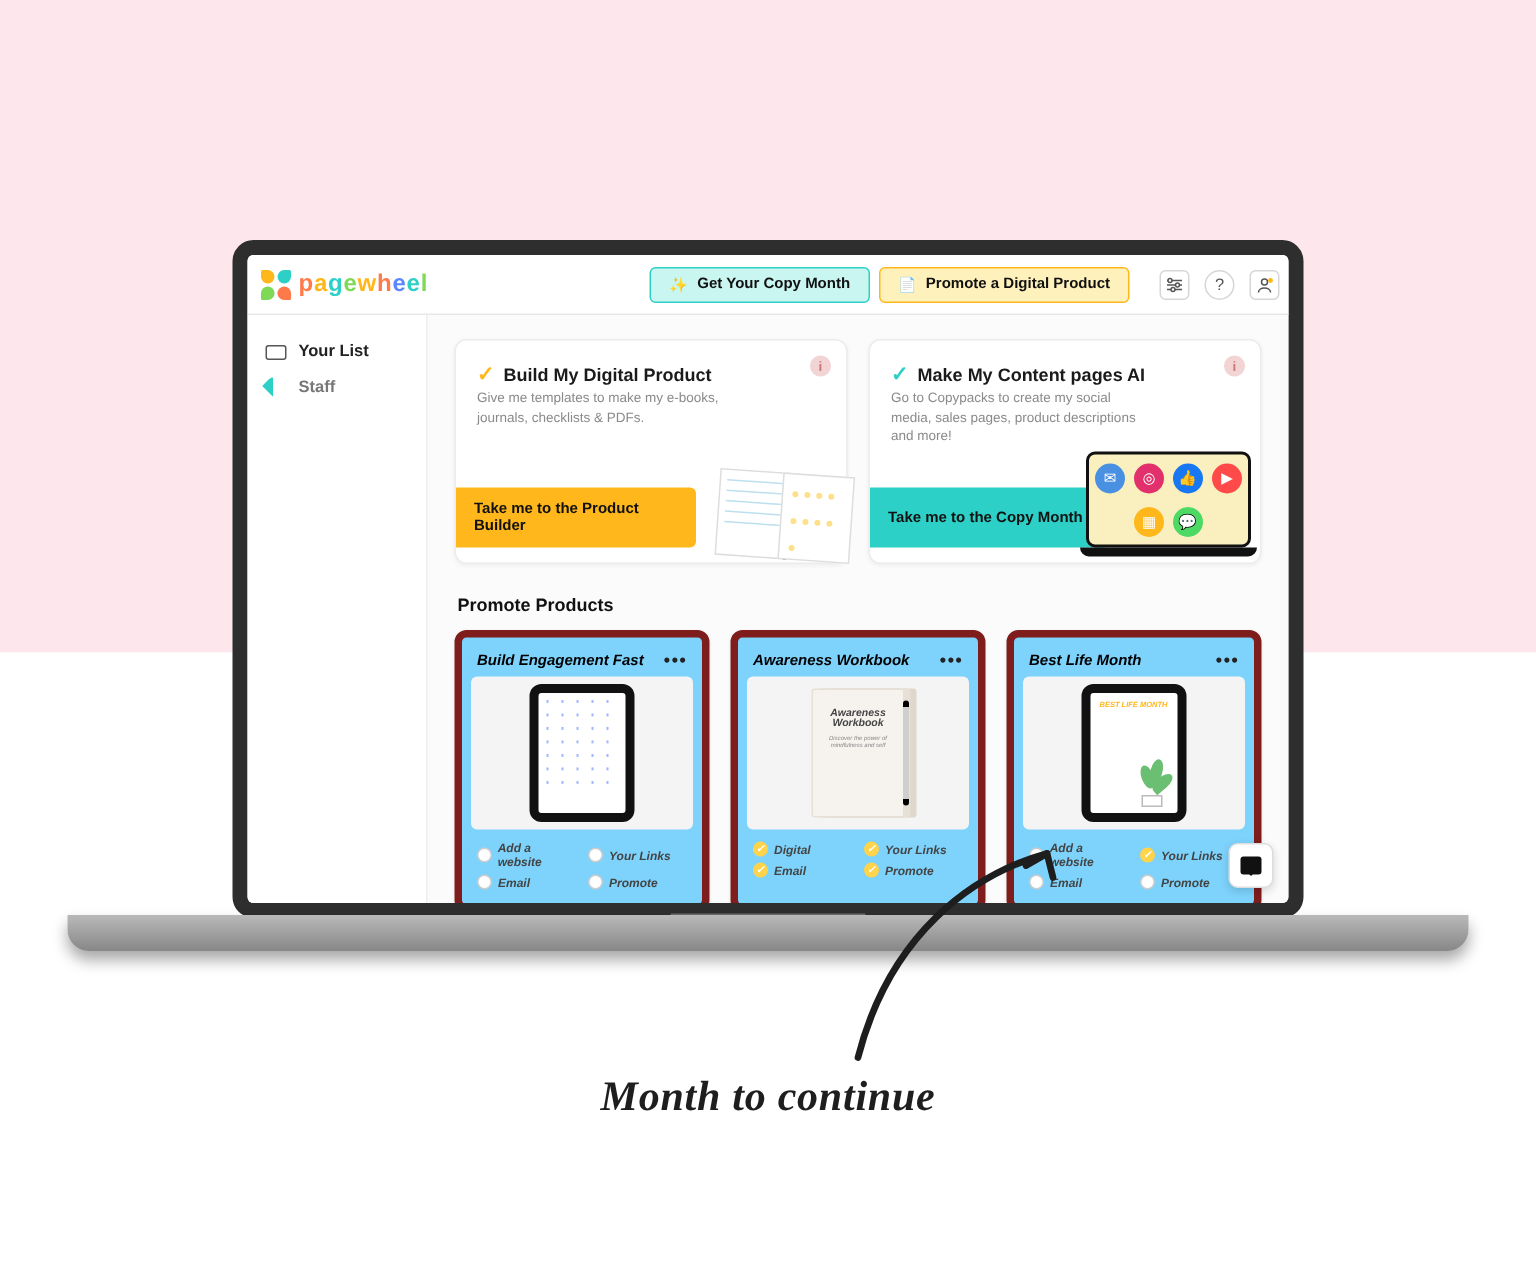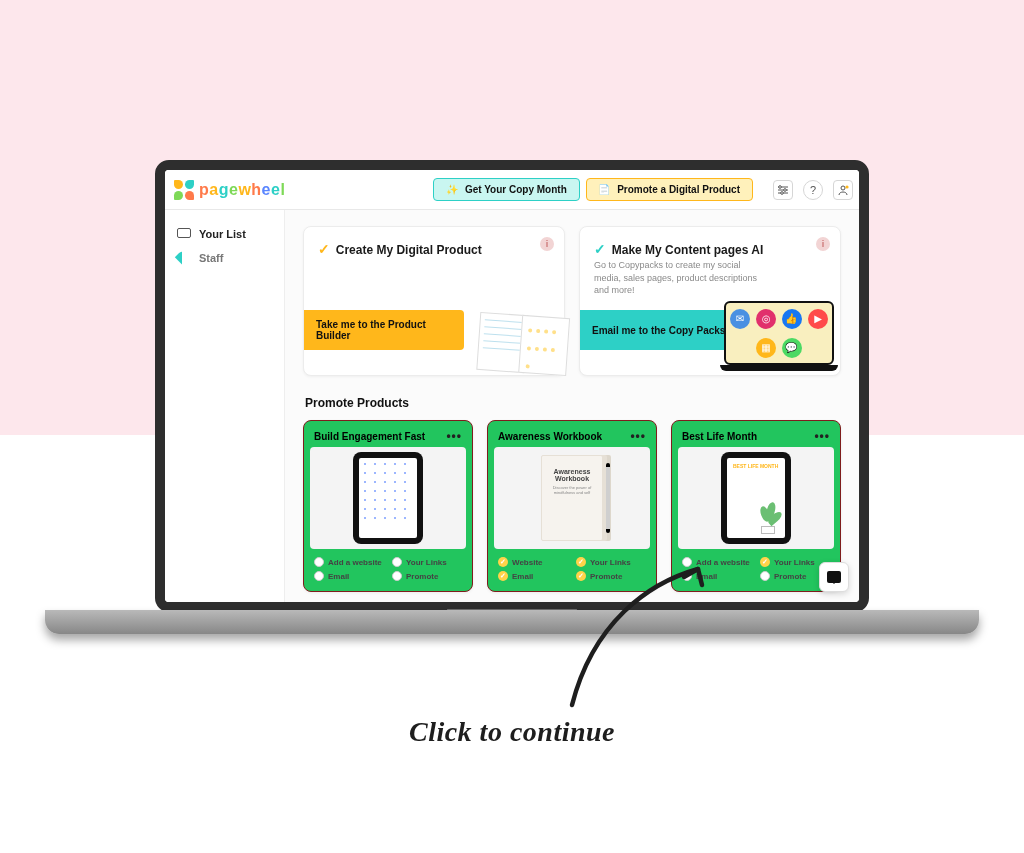--- a/index.html
+++ b/index.html
@@ -30,57 +30,57 @@
 
   .hbtn { margin-left:auto; display:flex; align-items:center; gap:6px; }
   .pill { display:inline-flex; align-items:center; gap:6px; padding:5px 12px; font-size:10px; font-weight:700; border-radius:4px; cursor:pointer; }
   .pill.teal { background:#c9f6f1; border:1px solid #2dd0c6; color:#111; }
   .pill.yellow { background:#fff1bb; border:1px solid #ffb71b; color:#111; }
   .toolbar-icons { display:flex; align-items:center; gap:10px; margin-left:14px; }
   .tic { width:20px; height:20px; border:1px solid #d6d6d6; border-radius:4px; display:flex; align-items:center; justify-content:center; font-size:11px; color:#555; background:#fff; }
 
   
   .sidebar { position:absolute; left:0; top:40px; width:120px; height:392px; background:#fff; border-right:1px solid #eee; padding:12px 8px; }
-  .sitem { display:flex; align-items:flex-start; gap:8px; font-size:11px; font-weight:700; color:#222; padding:6px 4px; border-radius:4px; cursor:pointer; }
+  .sitem { display:flex; align-items:flex-end; gap:8px; font-size:11px; font-weight:700; color:#222; padding:6px 4px; border-radius:4px; cursor:pointer; }
   .sitem.inactive { color:#777; font-weight:600; }
   .sitem .ic { width:14px; height:10px; border:1px solid #555; border-radius:2px; display:inline-block; position:relative; }
   .rocket { width:14px; height:12px; display:inline-block; background:linear-gradient(45deg,#2dd0c6 40%,#fff 40%); border-radius:50% 50% 0 0; transform:rotate(45deg);}
 
   
   .main { position:absolute; left:120px; top:40px; width:574px; height:392px; padding:16px 18px 0 18px; overflow:hidden; }
   .cards { display:flex; gap:14px; }
   .card { position:relative; flex:1; height:150px; background:#fff; border:1px solid #ececec; border-radius:8px; box-shadow:0 1px 3px rgba(0,0,0,.05); padding:14px 14px 0 14px; }
   .card h3 { font-size:12px; font-weight:800; color:#1a1a1a; }
   .card p { font-size:9px; color:#8a8a8a; line-height:1.4; margin-top:2px; width:170px;}
   .check { display:inline-block; margin-right:6px; font-size:14px; font-weight:900; }
   .check.y{color:#ffb71b}.check.t{color:#2dd0c6}
   .info { position:absolute; right:10px; top:10px; width:14px; height:14px; border-radius:50%; background:#f2d4d4; color:#c77; font-size:9px; display:flex; align-items:center; justify-content:center; font-weight:700;}
 
-  .cta { position:absolute; left:0; bottom:25px; width:160px; height:40px; padding:6px 12px; font-size:10px; font-weight:800; color:#111; display:flex; align-items:center; border-radius:0 4px 4px 0; }
+  .cta { position:absolute; left:0; bottom:10px; width:160px; height:40px; padding:6px 12px; font-size:10px; font-weight:800; color:#111; display:flex; align-items:center; border-radius:0 4px 4px 0; }
   .cta.y{ background:#ffb71b; }
   .cta.t{ background:#2dd0c6; }
 
   
   .notebook { position:absolute; right:-4px; bottom:-4px; width:90px; height:64px; transform:rotate(4deg); }
   .page { position:absolute; width:48px; height:58px; background:#fff; border:1px solid #ddd; }
   .page.l{ left:0; }
   .page.r{ right:0; }
   .page .hline { height:5px; border-bottom:1px solid #bde0ee; margin:2px 4px; }
   .page .dot { width:4px; height:4px; background:#ffe08a; display:inline-block; margin:2px; border-radius:50%;}
   .binding{position:absolute; left:44px; width:4px; height:58px; background:repeating-linear-gradient(#000 0 2px,transparent 2px 4px);}
 
   .laptop-mini { position:absolute; right:6px; bottom:2px; width:110px; height:72px; }
   .lm-screen { width:110px; height:64px; background:#f9efbf; border:2px solid #111; border-radius:6px; display:flex; flex-wrap:wrap; align-items:center; justify-content:center; gap:6px; padding:4px;}
   .lm-base { width:118px; height:6px; background:#111; margin-left:-4px; border-radius:0 0 6px 6px;}
   .chip { width:20px; height:20px; border-radius:50%; display:flex; align-items:center; justify-content:center; color:#fff; font-size:10px;}
 
   
   .section-title { font-size:12px; font-weight:800; margin:20px 0 10px 2px; color:#111;}
   .prods { display:flex; gap:14px; }
-  .pcard { flex:1; background:#22c55e; border:1px solid #7f1d1d; border-radius:8px; box-shadow:0 1px 3px rgba(0,0,0,.06); position:relative; }
+  .pcard { flex:1; background:#7dd3fc; border:5px solid #7f1d1d; border-radius:8px; box-shadow:0 1px 3px rgba(0,0,0,.06); position:relative;font-style:italic; }
   .phead { display:flex; align-items:center; justify-content:space-between; padding:8px 10px 4px; }
   .phead h4 { font-size:10px; font-weight:800; }
   .dots { font-size:12px; font-weight:900; letter-spacing:1px; cursor:pointer; color:#222;}
   .thumb { height:102px; display:flex; align-items:center; justify-content:center; background:#f4f4f4; margin:0 6px 6px; border-radius:4px; }
   .tablet { width:70px; height:92px; background:#111; border-radius:8px; padding:6px; display:flex; }
   .tablet .sc { flex:1; background:#fff; border-radius:2px; position:relative; overflow:hidden;}
   .doodle { position:absolute; inset:4px 4px 18px 4px; background:radial-gradient(circle at 20% 20%,#5a86ff 1px,transparent 1px) 0 0/10px 9px; opacity:.6;}
   .tablet.best .sc { background:#fff;}
   .badge { position:absolute; left:6px; top:6px; font-size:5px; font-weight:800; color:#ffb71b; line-height:1.05;}
   .plant { position:absolute; right:4px; bottom:4px; width:26px; height:32px; }
@@ -171,21 +171,22 @@
           <span class="rocket"></span>
           <span>Staff</span>
         </div>
       </div>
 
       <div class="main">
         <div class="cards">
 
           <div class="card">
             <span class="info">i</span>
-            <h3><span class="check y">✓</span><span>Create My Digital Product</span></h3>
+            <h3><span class="check y">✓</span><span>Build My Digital Product</span></h3>
+            <p>Give me templates to make my e-books, journals, checklists &amp; PDFs.</p>
             <div class="cta y">
               <span>Take me to the Product Builder</span>
             </div>
             <div class="notebook">
               <div class="page l">
                   <div class="hline"></div>
                   <div class="hline"></div>
                   <div class="hline"></div>
                   <div class="hline"></div>
                   <div class="hline"></div>
@@ -195,21 +196,21 @@
                   <div style="padding:4px;"><span class="dot"></span><span class="dot"></span><span class="dot"></span><span class="dot"></span><span class="dot"></span><span class="dot"></span><span class="dot"></span><span class="dot"></span><span class="dot"></span></div>
                 </div>
             </div>
           </div>
 
           <div class="card">
             <span class="info">i</span>
             <h3><span class="check t">✓</span><span>Make My Content pages AI</span></h3>
             <p>Go to Copypacks to create my social media, sales pages, product descriptions and more!</p>
             <div class="cta t">
-              <span>Email me to the Copy Packs</span>
+              <span>Take me to the Copy Month</span>
             </div>
             <div class="laptop-mini">
               <div class="lm-screen">
                 <span class="chip" style="background:#4a90e2">✉</span>
                 <span class="chip" style="background:#e1306c">◎</span>
                 <span class="chip" style="background:#1877f2">👍</span>
                 <span class="chip" style="background:#ff4a4a">▶</span>
                 <span class="chip" style="background:#ffb71b">▦</span>
                 <span class="chip" style="background:#4cd964">💬</span>
               </div>
@@ -262,21 +263,21 @@
             <div class="thumb" style="position:relative;">
               <div class="book3d">
                   <div class="t">Awareness Workbook</div>
                   <div class="sub">Discover the power of mindfulness and self</div>
                 </div>
               <div class="pen"></div>
             </div>
             <div class="plinks">
               <div>
                   <span class="bul on">✓</span>
-                  <span>Website</span>
+                  <span>Digital</span>
                 </div>
               <div>
                   <span class="bul on">✓</span>
                   <span>Your Links</span>
                 </div>
               <div>
                   <span class="bul on">✓</span>
                   <span>Email</span>
                 </div>
               <div>
@@ -334,13 +335,13 @@
   </div>
   <div class="notch"></div>
   <div class="base"></div>
 </div>
 
 <svg class="arrow" width="170" height="170">
   <path d="M150 16 C 100 30, 45 70, 24 152" stroke="#1e1e1e" stroke-width="4.5" fill="none" stroke-linecap="round"></path>
   <path d="M150 16 l4 16 M150 16 l-14 8" stroke="#1e1e1e" stroke-width="4.5" fill="none" stroke-linecap="round"></path>
 </svg>
 
-<div class="caption">Click to continue</div>
+<div class="caption">Month to continue</div>
 
 </body></html>

